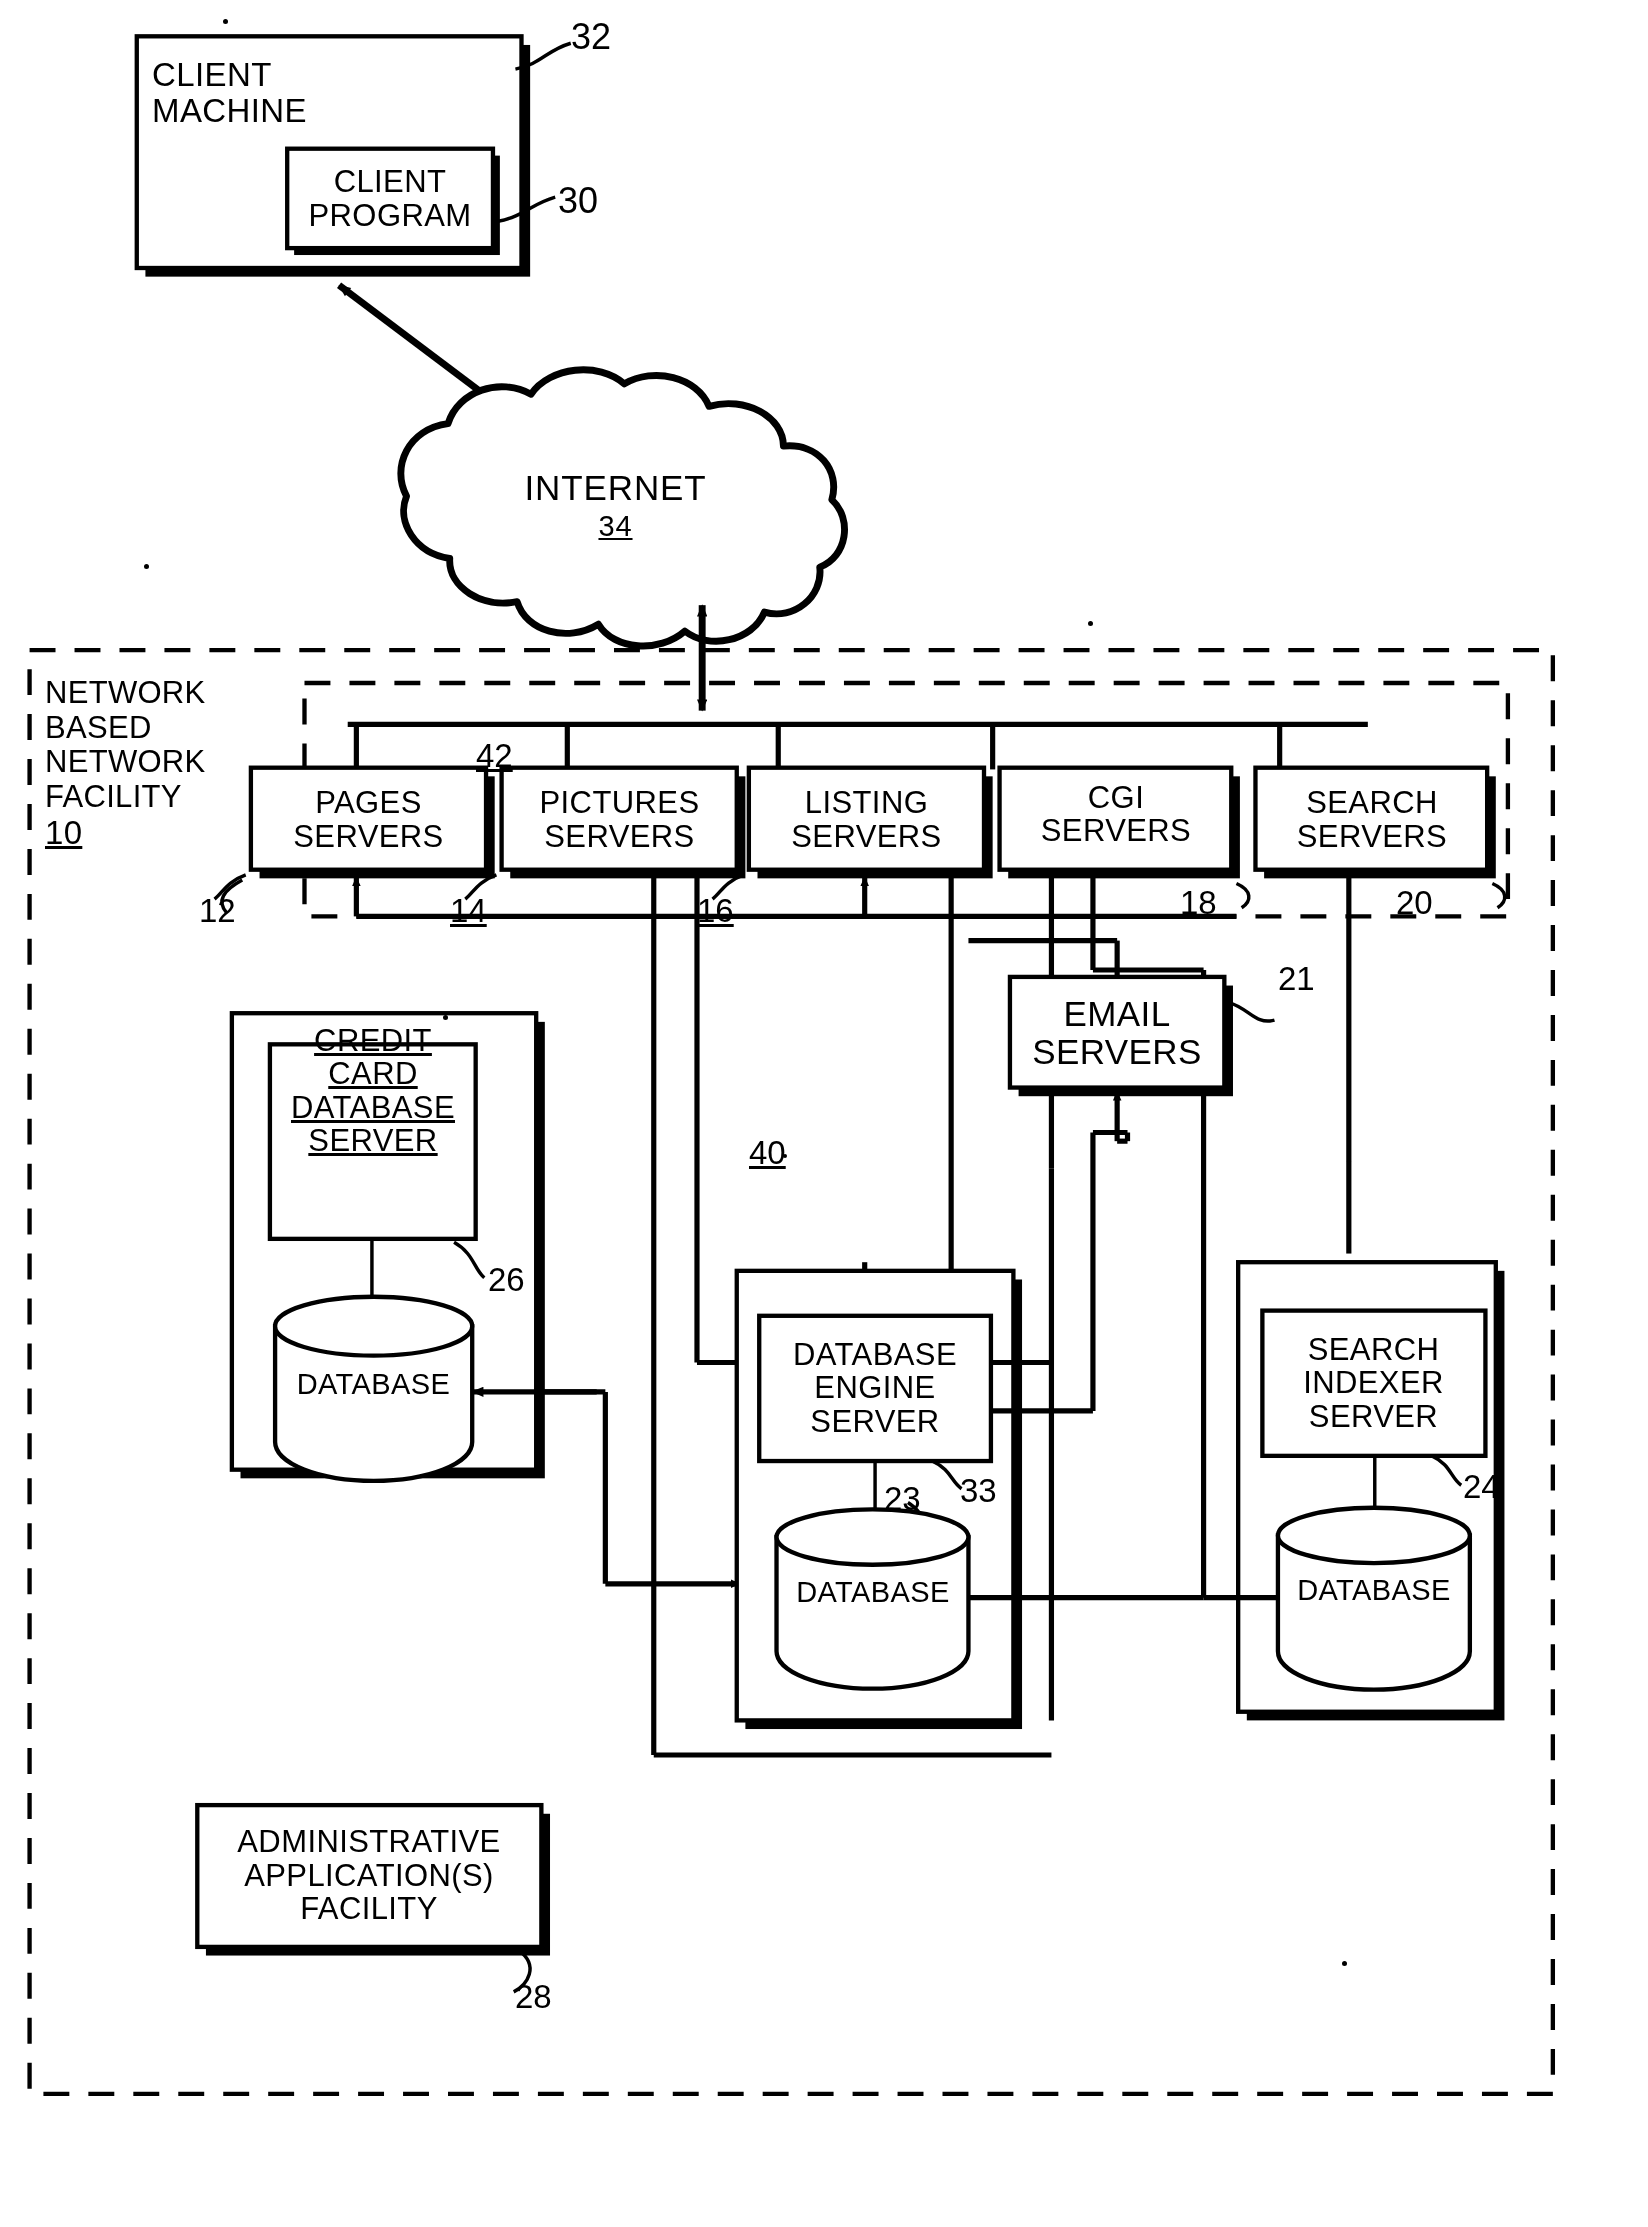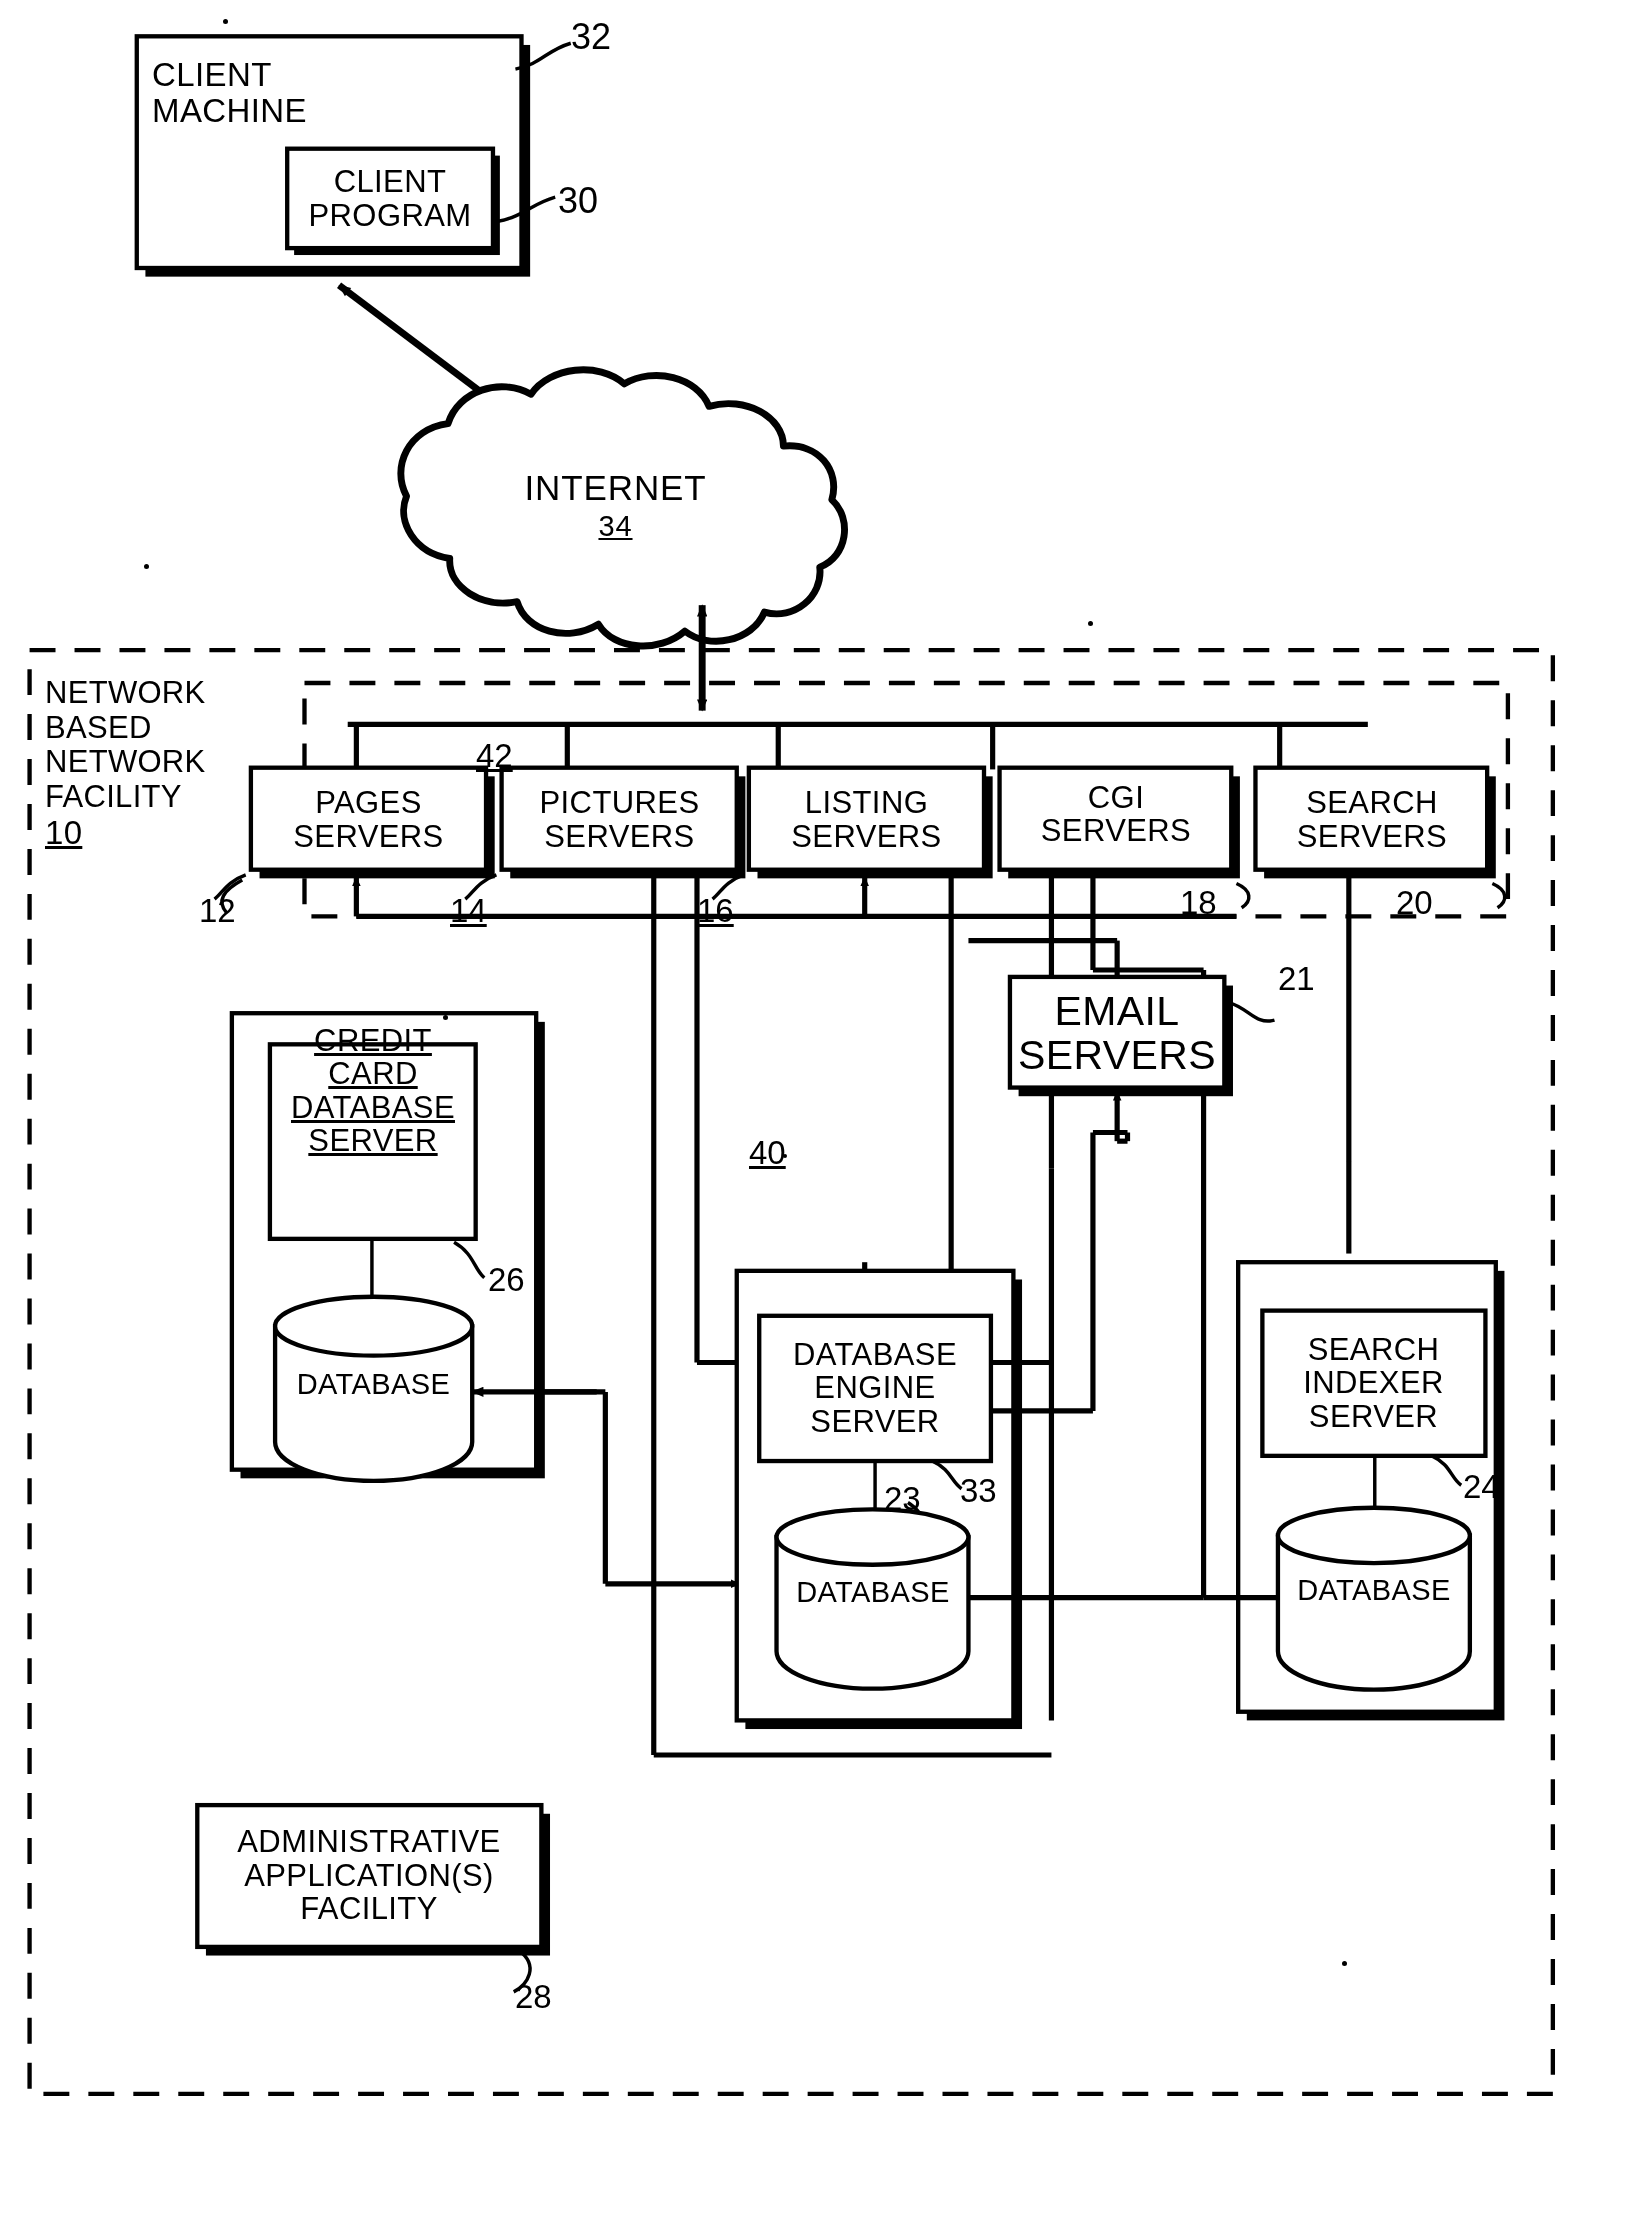--- a/index.html
+++ b/index.html
@@ -311,21 +311,21 @@
     <span>SEARCH</span>
     <span>SERVERS</span>
   </div>
 
   <div class="reftext" style="left:199px; top:892px; font-size:33px;">12</div>
   <div class="reftext" style="left:450px; top:892px; font-size:33px;text-decoration:underline;">14</div>
   <div class="reftext" style="left:697px; top:892px; font-size:33px;text-decoration:underline;">16</div>
   <div class="reftext" style="left:1143px; top:884px; font-size:33px;margin-left:37px;">18</div>
   <div class="reftext" style="left:1396px; top:884px; font-size:33px;">20</div>
 
-  <div class="boxlabel" style="left:1010px; top:981px; width:214px; height:104px; font-size:41px;">
+  <div class="boxlabel" style="left:1010px; top:981px; width:214px; height:104px; font-size:35px;">
     <span>EMAIL</span>
     <span>SERVERS</span>
   </div>
   <div class="reftext" style="left:1278px; top:960px; font-size:33px;">21</div>
 
   <div class="boxlabel" style="left:270px; top:996px; width:206px; height:189px; font-size:31px;text-decoration:underline;">
     <span>CREDIT</span>
     <span>CARD</span>
     <span>DATABASE</span>
     <span>SERVER</span>

